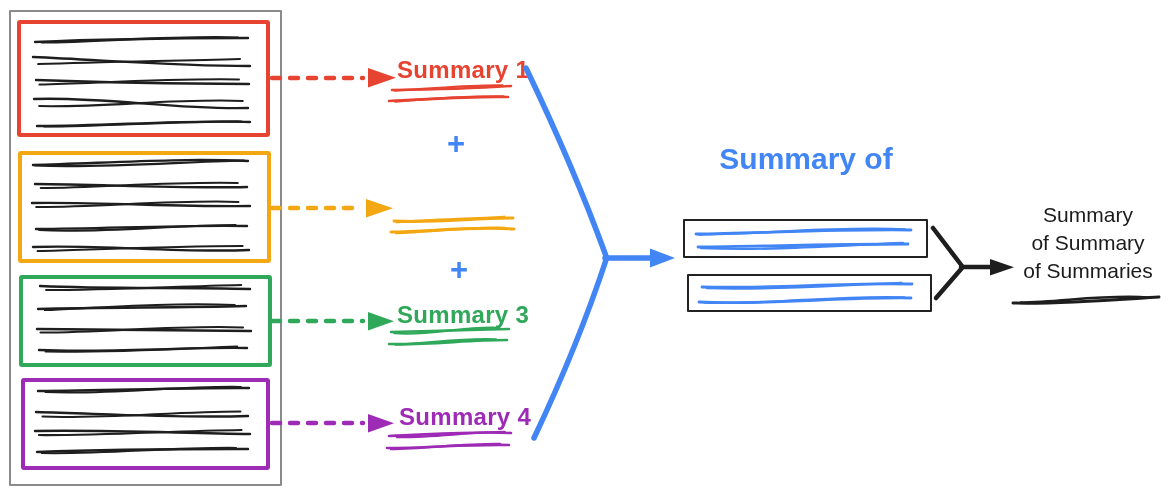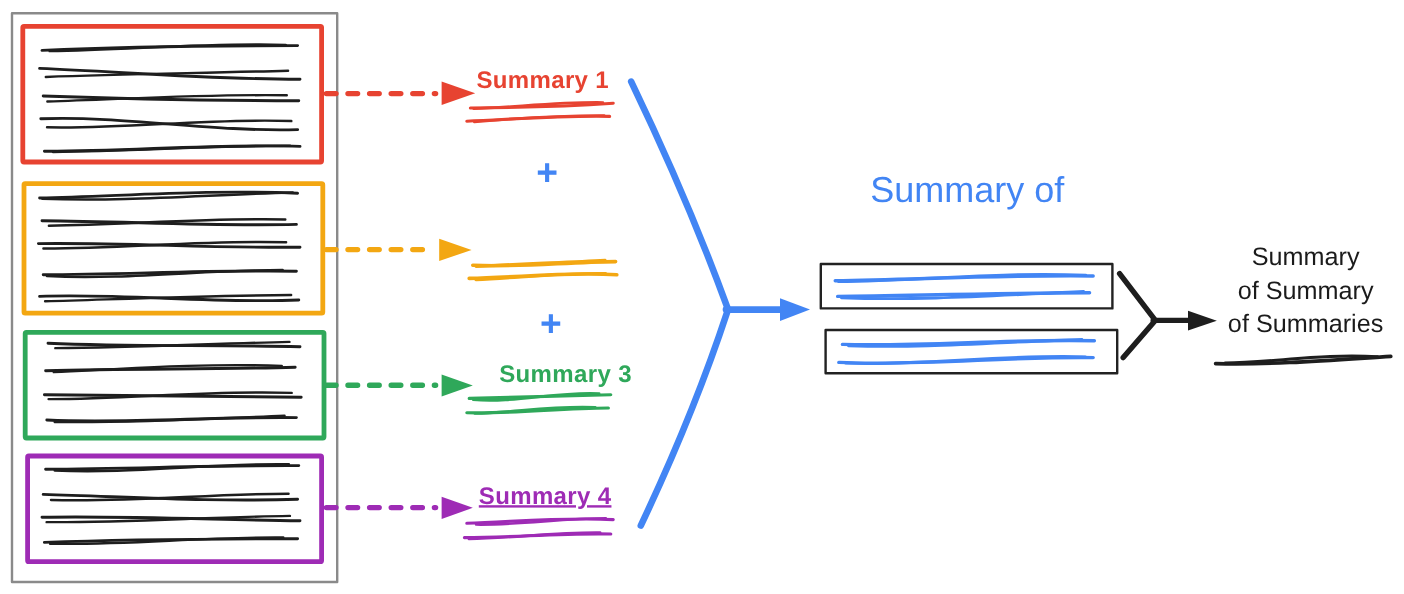--- a/index.html
+++ b/index.html
@@ -13,34 +13,34 @@
     border:2px solid var(--frame-gray);border-radius:1px;
   }
   .doc{border-width:4px;}
   .doc.red{left:17px;top:20px;width:245px;height:109px;border-color:var(--red);}
   .doc.orange{left:18px;top:151px;width:245px;height:104px;border-color:var(--orange);}
   .doc.green{left:19px;top:275px;width:245px;height:84px;border-color:var(--green);}
   .doc.purple{left:21px;top:378px;width:241px;height:84px;border-color:var(--purple);}
   .sumbox{border:2.5px solid #222;border-radius:1px;}
   .sumbox.one{left:683px;top:219px;width:241px;height:35px;}
   .sumbox.two{left:687px;top:274px;width:241px;height:34px;}
-  .doc-label{position:absolute;font-size:20px;font-weight:600;letter-spacing:.3px;white-space:nowrap;}
+  .doc-label{position:absolute;font-size:24px;font-weight:600;letter-spacing:.3px;white-space:nowrap;}
   .doc-label.red{color:var(--red);left:397px;top:56px;}
   .doc-label.orange{color:var(--orange);left:402px;top:185px;}
-  .doc-label.green{color:var(--green);left:416px;top:301px;}
-  .doc-label.purple{color:var(--purple);left:399px;top:403px;text-decoration:underline;}
+  .doc-label.green{color:var(--green);left:397px;top:301px;}
+  .doc-label.purple{color:var(--purple);left:399px;top:403px;}
   .plus{
     position:absolute;width:36px;text-align:center;
     font-size:31px;font-weight:700;color:var(--blue);line-height:32px;
   }
   .plus.p1{left:438px;top:128px;}
   .plus.p2{left:441px;top:254px;}
   .mid-title{
     position:absolute;left:681px;top:139px;width:250px;text-align:center;
-    font-size:30px;font-weight:400;color:var(--blue);line-height:40px;white-space:nowrap;
+    font-size:30px;font-weight:700;color:var(--blue);line-height:40px;white-space:nowrap;
   }
   .final-label{
     position:absolute;left:1002px;top:201px;width:172px;text-align:center;
     font-size:21px;font-weight:500;color:#1b1b1b;line-height:28px;white-space:nowrap;
   }
   #strokes{position:absolute;left:0;top:0;pointer-events:none;}
 </style>
 </head>
 <body>
 

